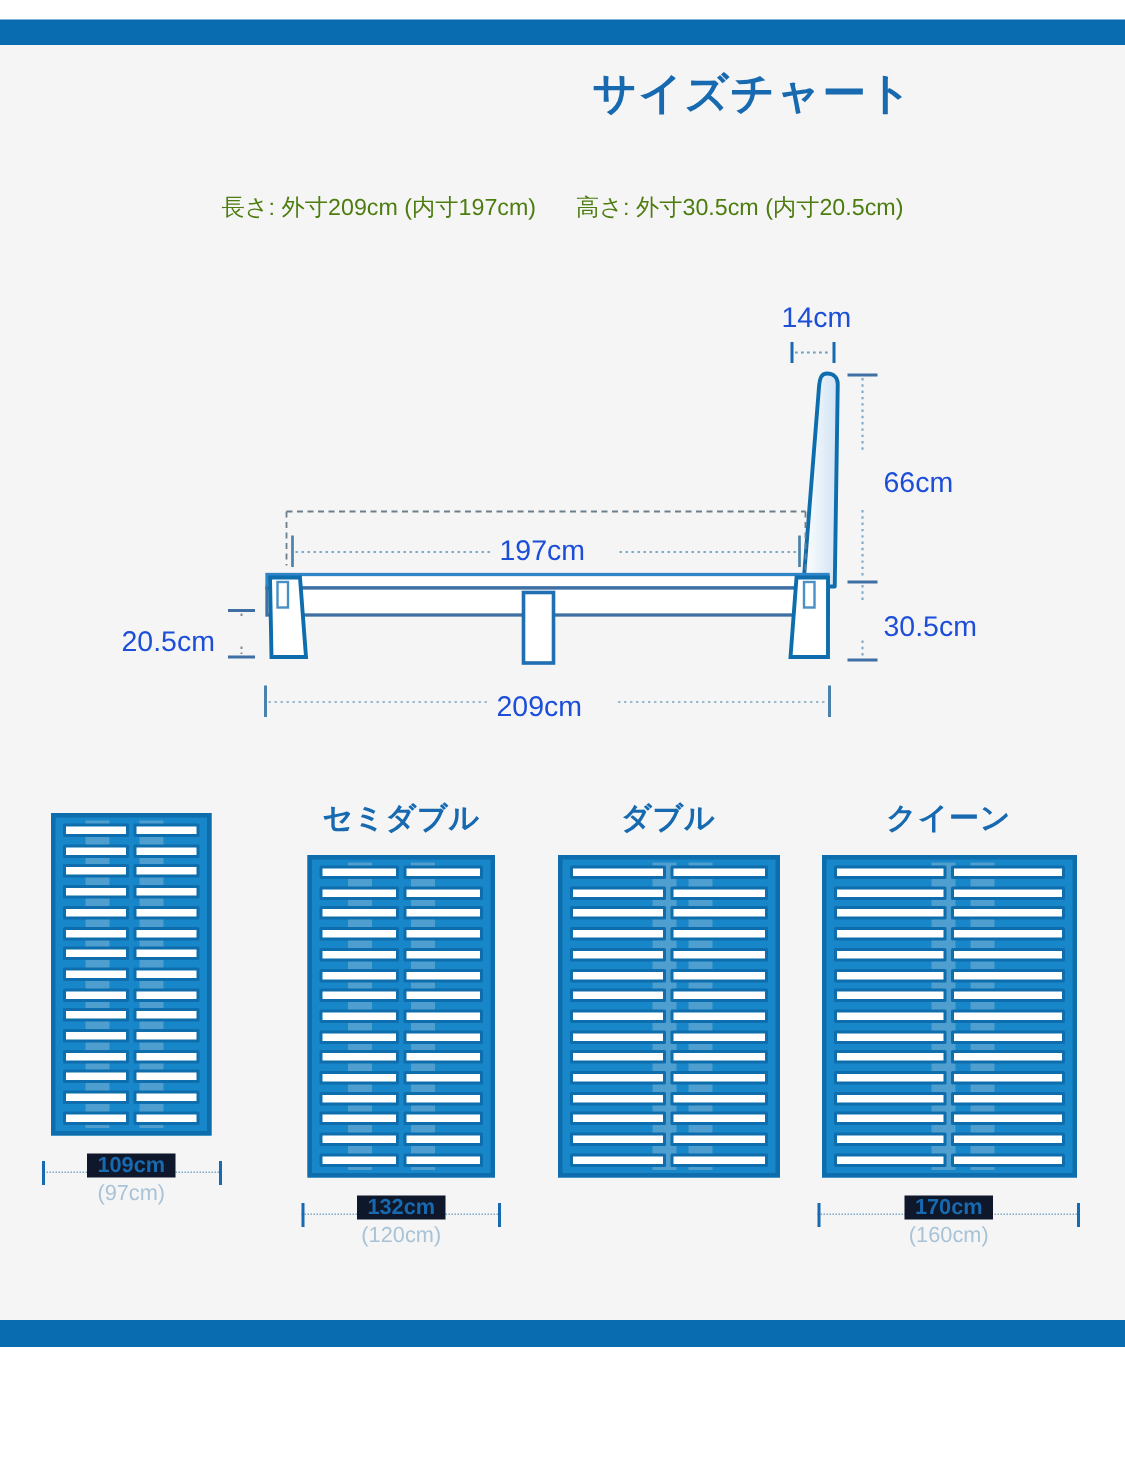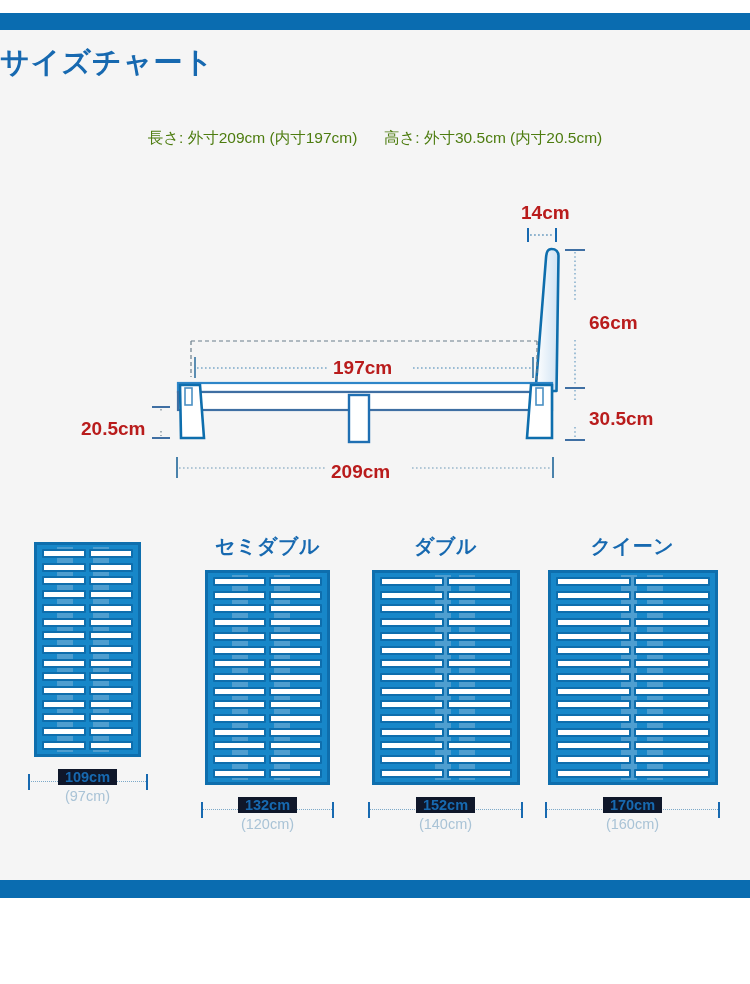--- a/index.html
+++ b/index.html
@@ -35,21 +35,21 @@
   .canvas {
     position: absolute;
     left: 0; top: 30px;
     width: 750px; height: 850px;
     background: #f5f5f5;
   }
   .title {
     position: absolute;
     left: 0; top: 43px;
     width: 609px;
-    text-align: left;
+    text-align: right;
     font-size: 29px;
     font-weight: bold;
     color: #1769b0;
     letter-spacing: 1px;
   }
   .sub1 {
     position: absolute;
     left: 0; top: 128px;
     width: 750px;
     text-align: center;
@@ -67,22 +67,22 @@
   }
 
   
   .sidediagram {
     position: absolute;
     left: 0; top: 195px;
     width: 750px; height: 300px;
   }
   .dimlabel {
     position: absolute;
-    color: #b91c1c;
-    font-weight: bold;
+    color: #1d4ed8;
+    font-weight: normal;
     font-size: 19px;
     white-space: nowrap;
   }
   .lbl-14   { left: 521px; top: 202px; }
   .lbl-66   { left: 589px; top: 312px; }
   .lbl-305  { left: 589px; top: 408px; }
   .lbl-205  { left: 81px;  top: 418px; }
   .lbl-197  { left: 333px; top: 357px; }
   .lbl-209  { left: 331px; top: 461px; }
 
@@ -534,27 +534,20 @@
               <div class="railgap"></div>
               <div class="slat"></div>
             </div>
             <div class="slatrow">
               <div class="slat"></div>
               <div class="railgap"></div>
               <div class="slat"></div>
             </div>
           </div>
         </div>
-      <div class="measure" style="width: 155px;">
-        <div class="mline"></div>
-        <div class="mcap l"></div>
-        <div class="mcap r"></div>
-        <div class="mouter"><span>152cm</span></div>
-        <div class="minner">(140cm)</div>
-      </div>
     </div>
 
     <div class="panel" style="left:545px;">
       <div class="panel-title">クイーン</div>
       <div class="bedbox" style="width: 170px; height: 215px;">
           <div class="rail" style="left: 70px;"></div>
           <div class="rail" style="left: 96px;"></div>
           <div class="slatwrap">
             <div class="slatrow">
               <div class="slat"></div>

